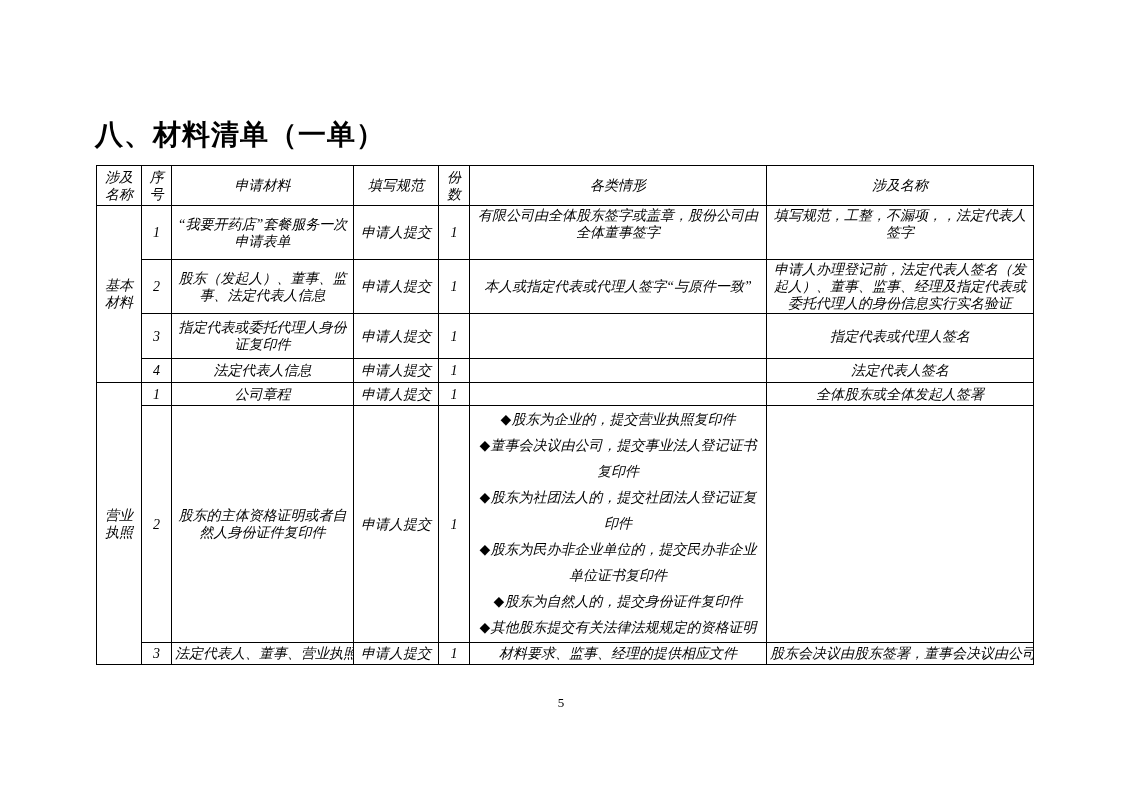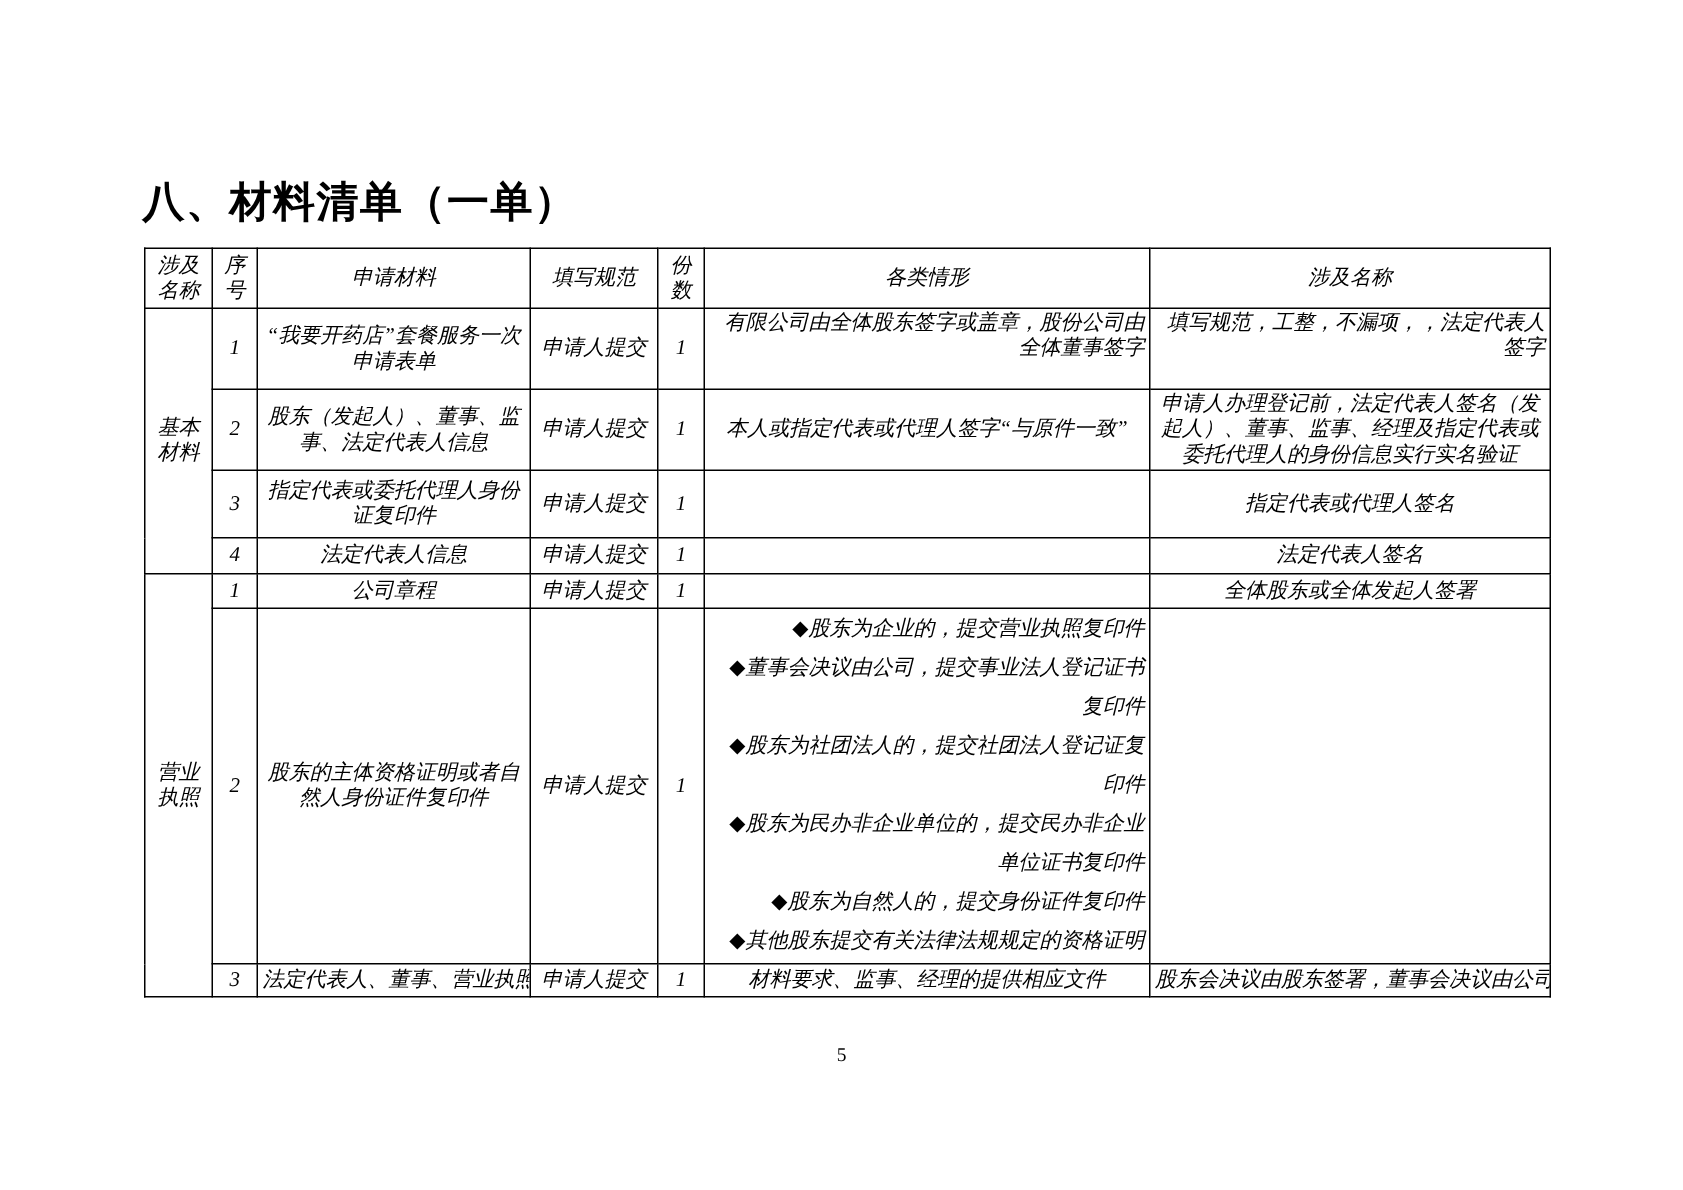--- a/index.html
+++ b/index.html
@@ -50,21 +50,21 @@
   tr.h-header { height: 40px; }
   tr.h-r1 { height: 54px; }
   tr.h-r2 { height: 54px; }
   tr.h-r3 { height: 45px; }
   tr.h-r4 { height: 24px; }
   tr.h-g2r1 { height: 23px; }
   tr.h-g2r2 { height: 236px; }
   tr.h-g2r3 { height: 22px; }
   td.c-center { text-align: center; vertical-align: middle; }
   td.c-left { text-align: center; vertical-align: middle; }
-  td.c-top-left { text-align: right; vertical-align: top; }
+  td.c-top-left { text-align: center; vertical-align: top; }
   td.nowrap { white-space: nowrap; }
   .bullets p { margin: 0; line-height: 26px; }
   .page-number {
     position: absolute;
     left: 0;
     top: 695px;
     width: 1122px;
     text-align: center;
     font-size: 13px;
   }

